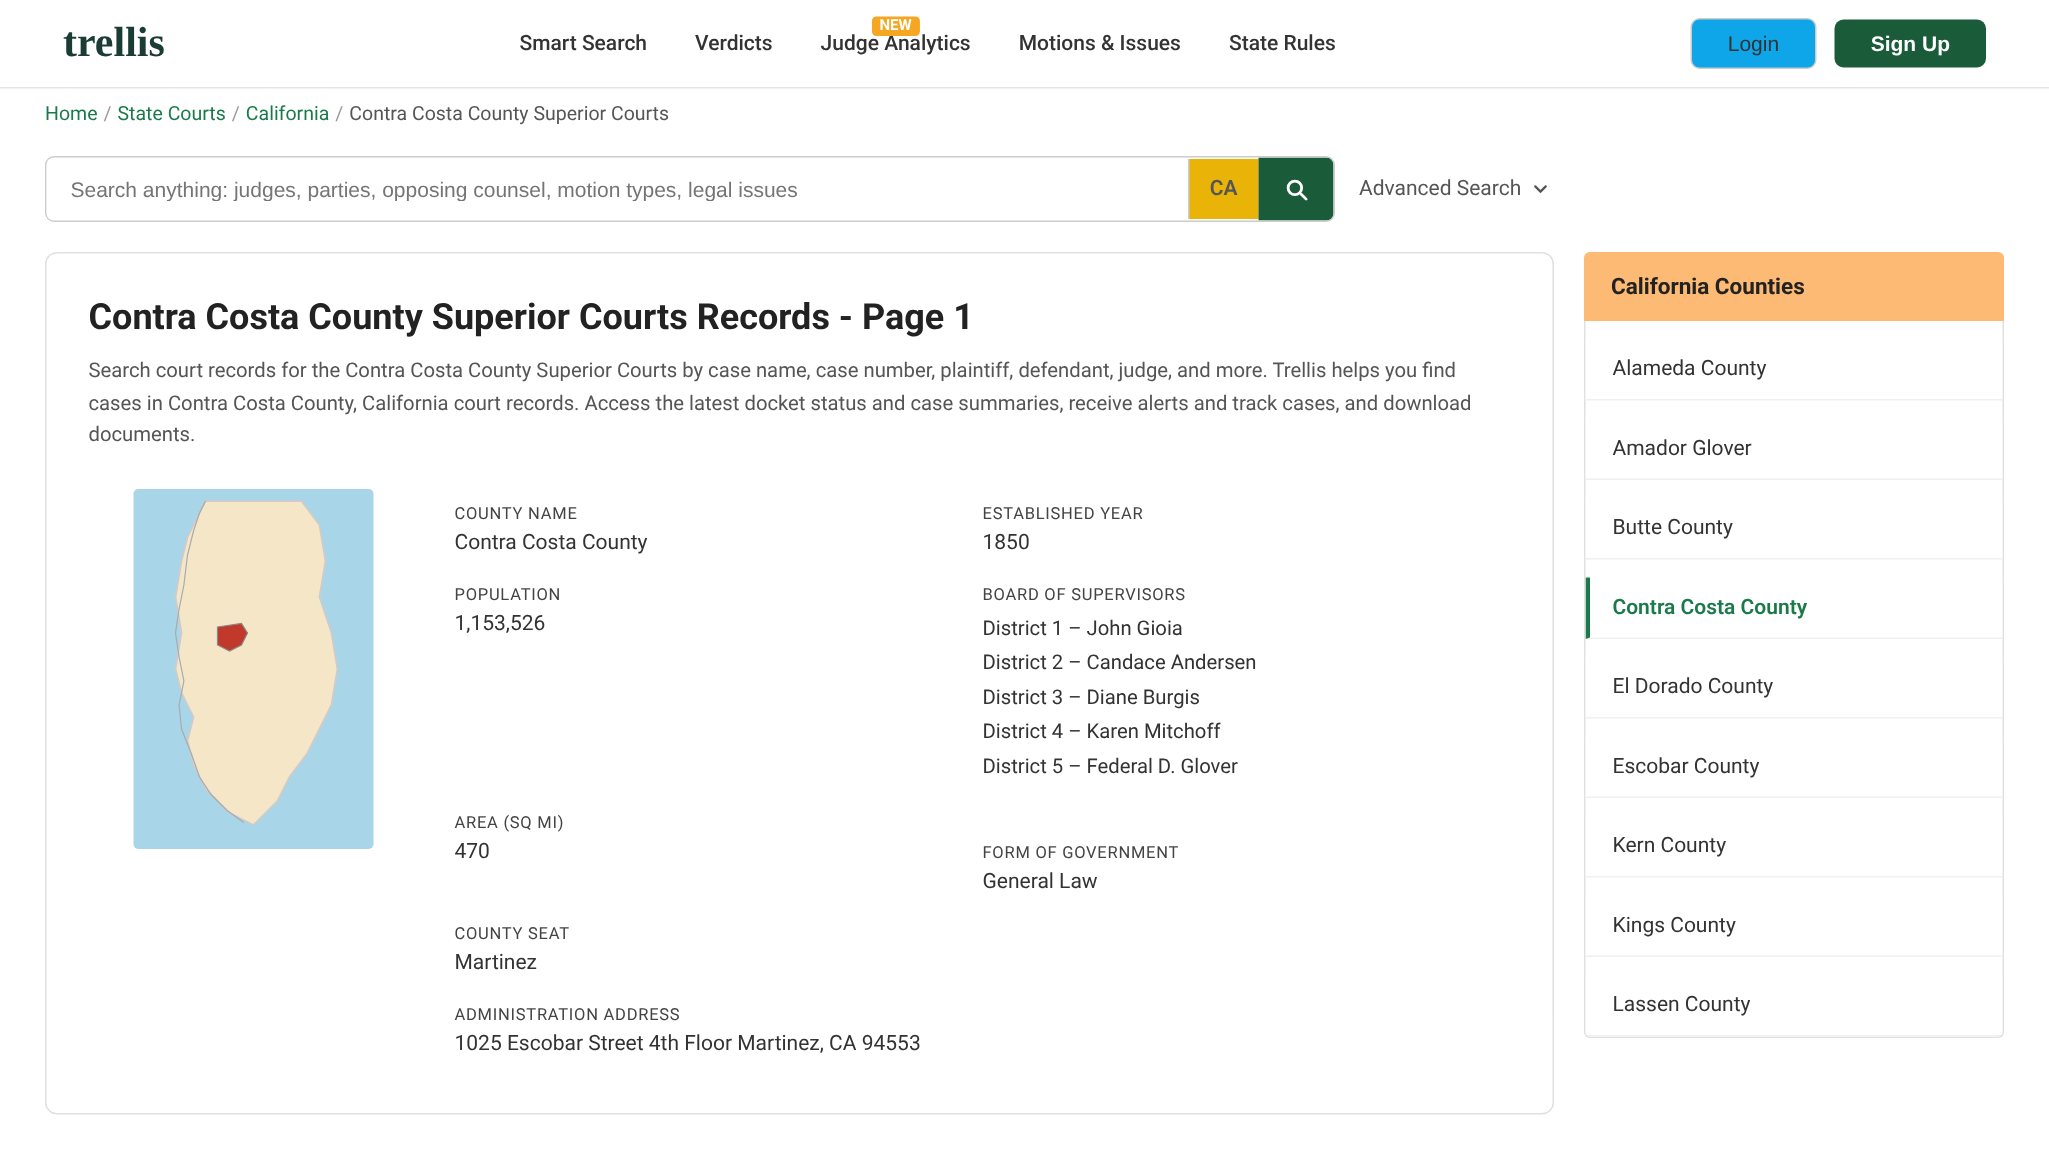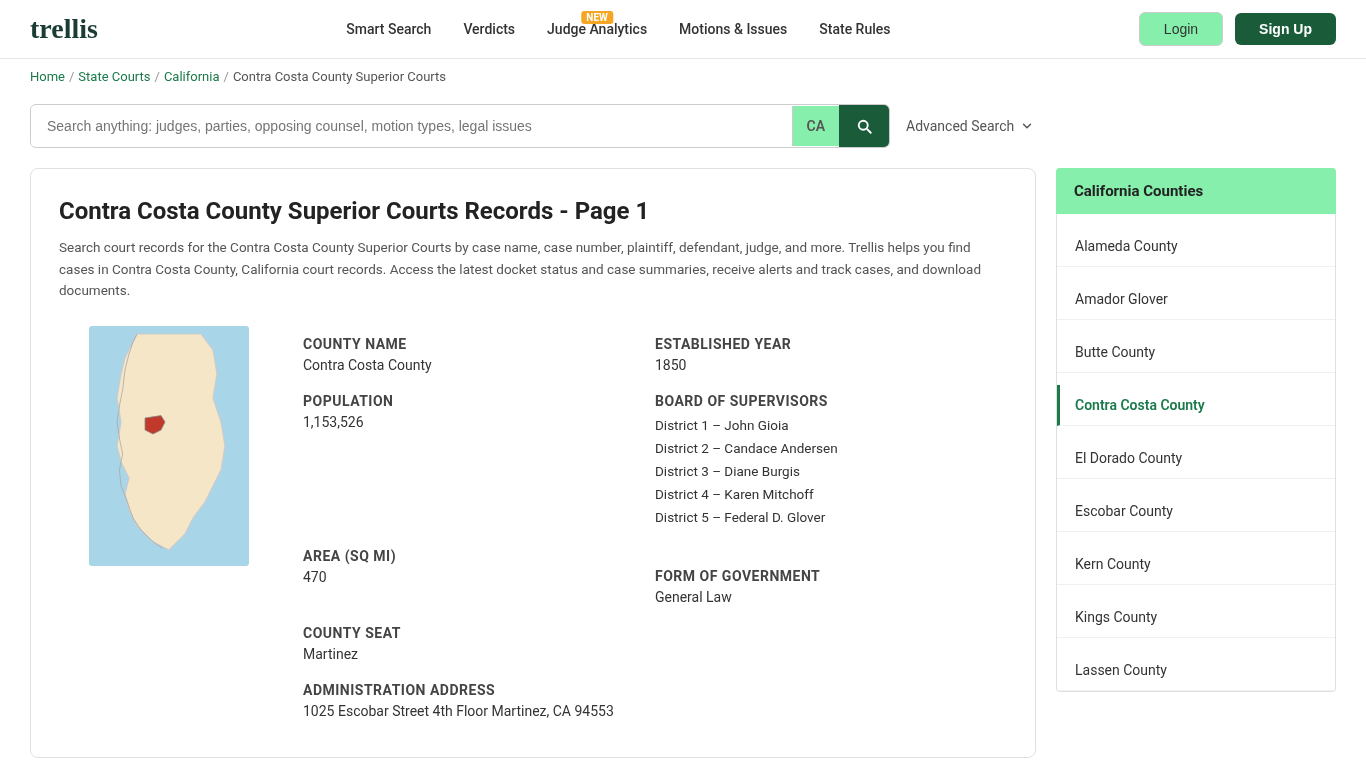--- a/index.html
+++ b/index.html
@@ -1,63 +1,63 @@
 <!DOCTYPE html>
 <html><head>
   <meta charset="utf-8">
   <style>
     * { box-sizing: border-box; margin: 0; padding: 0; }
     body { font-family: -apple-system, BlinkMacSystemFont, 'Segoe UI', Roboto, sans-serif; font-size: 14px; color: #333; background: #fff; }
 
     
-    .header { display: flex; align-items: center; justify-content: space-between; padding: 12px 30px; border-bottom: 1px solid #e5e5e5; gap: 24px; }
+    .header { display: flex; align-items: center; justify-content: space-between; padding: 12px 42px; border-bottom: 1px solid #e5e5e5; gap: 24px; }
     .logo { font-size: 28px; font-weight: 700; color: #1a3c34; font-family: Georgia, serif; }
     .nav { display: flex; align-items: center; gap: 32px; }
     .nav-item { font-size: 14px; color: #333; cursor: pointer; text-decoration: none; font-weight: 500; position: relative; }
     .nav-badge { background: #f5a623; color: #fff; font-size: 10px; font-weight: 700; padding: 1px 5px; border-radius: 3px; position: absolute; top: -10px; left: 50%; transform: translateX(-50%); }
     .header-actions { display: flex; gap: 12px; align-items: center; }
-    .btn-login { border: 1px solid #ccc; background: #86efac; color: #333; padding: 8px 24px; border-radius: 6px; cursor: pointer; font-size: 14px; font-weight: 500; }
+    .btn-login { border: 1px solid #ccc; background: #0ea5e9; color: #333; padding: 8px 24px; border-radius: 6px; cursor: pointer; font-size: 14px; font-weight: 500; }
     .btn-signup { background: #1a5c3a; color: #fff; padding: 8px 24px; border-radius: 6px; cursor: pointer; font-size: 14px; font-weight: 600; border: none; }
 
     
     .breadcrumb { padding: 10px 30px; font-size: 13px; color: #555; display: flex; align-items: center; gap: 4px; }
     .breadcrumb a { color: #1a7a4a; text-decoration: none; }
     .breadcrumb-sep { color: #999; }
     .breadcrumb-current { color: #555; }
 
     
     .search-section { padding: 10px 30px 20px; display: flex; align-items: center; gap: 0; }
     .search-wrapper { display: flex; align-items: center; border: 1px solid #ccc; border-radius: 6px; overflow: hidden; flex: 1; max-width: 860px; }
     .search-input { flex: 1; padding: 12px 16px; font-size: 14px; border: none; outline: none; color: #666; }
-    .search-state { background: #86efac; padding: 12px 14px; font-size: 14px; color: #555; border-left: 1px solid #ccc; font-weight: 600; margin-left: 20px; }
+    .search-state { background: #eab308; padding: 12px 14px; font-size: 14px; color: #555; border-left: 1px solid #ccc; font-weight: 600; margin-left: 20px; }
     .search-btn { background: #1a5c3a; padding: 12px 16px; cursor: pointer; border: none; display: flex; align-items: center; justify-content: center; }
     .search-btn svg { width: 18px; height: 18px; fill: #fff; }
     .advanced-search { margin-left: 16px; display: flex; align-items: center; gap: 6px; font-size: 14px; color: #555; cursor: pointer; white-space: nowrap; }
 
     
     .main-layout { display: flex; gap: 0; padding: 0 30px 30px; align-items: flex-start; }
 
     
     .content-panel { flex: 1; border: 1px solid #e0e0e0; border-radius: 8px; padding: 28px; background: #fff; }
     .content-title { font-size: 24px; font-weight: 700; color: #222; margin-bottom: 12px; }
     .content-desc { font-size: 13.5px; color: #555; line-height: 1.6; margin-bottom: 24px; }
 
     
     .county-info { display: flex; gap: 24px; }
     .county-map { width: 220px; min-width: 220px; height: 240px; position: relative; }
     .county-details { flex: 1; display: grid; grid-template-columns: 1fr 1fr; gap: 0; }
     .detail-block { padding: 10px 16px 10px 0; }
-    .detail-label { font-size: 14px; font-weight: 700; color: #444; letter-spacing: 0.5px; text-transform: uppercase; margin-bottom: 5px; }
+    .detail-label { font-size: 11px; font-weight: 400; color: #444; letter-spacing: 0.5px; text-transform: uppercase; margin-bottom: 5px; }
     .detail-value { font-size: 14px; color: #333; }
     .board-item { font-size: 13.5px; color: #333; line-height: 1.7; }
     .detail-block-full { grid-column: 1 / -1; padding: 10px 16px 10px 0; }
 
     
     .sidebar { width: 280px; min-width: 280px; margin-left: 20px; }
-    .sidebar-header { background: #86efac; padding: 14px 18px; font-size: 15px; font-weight: 700; color: #222; border-radius: 4px 4px 0 0; }
+    .sidebar-header { background: #fdba74; padding: 14px 18px; font-size: 15px; font-weight: 700; color: #222; border-radius: 4px 4px 0 0; }
     .sidebar-item { padding: 12px 18px; font-size: 14px; color: #333; cursor: pointer; border-bottom: 1px solid #f0f0f0; background: #fff; margin-top: 12px; }
     .sidebar-item.active { color: #1a7a4a; font-weight: 600; border-left: 3px solid #1a7a4a; padding-left: 15px; background: #fff; }
     .sidebar-list { border: 1px solid #e0e0e0; border-top: none; border-radius: 0 0 4px 4px; overflow: hidden; }
 
     
     .ca-map-svg { width: 100%; height: 100%; }
 
     
     .search-icon-svg { width: 18px; height: 18px; }
   </style>

